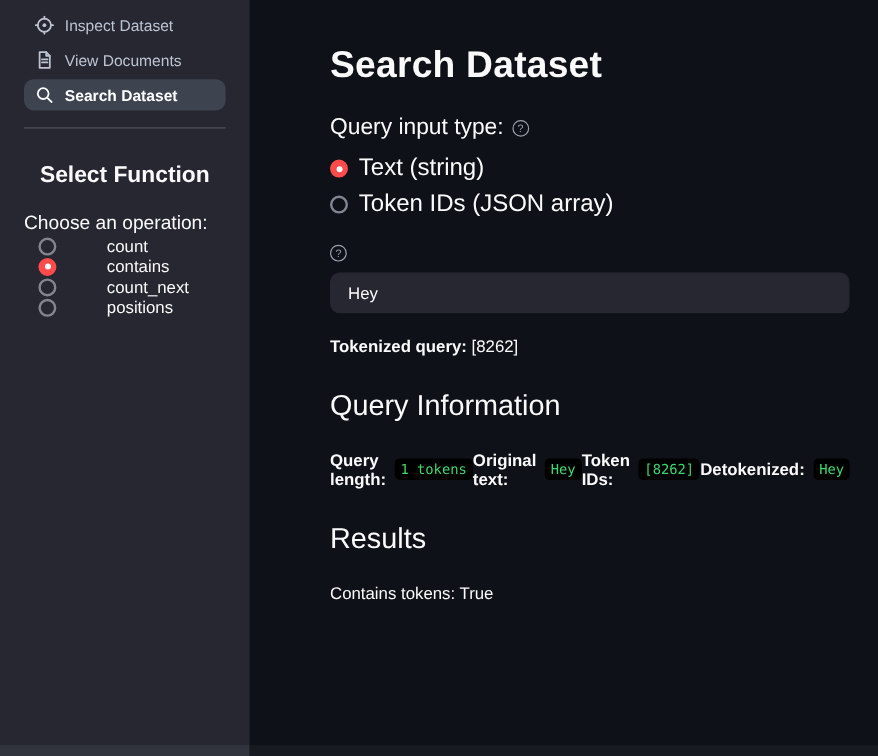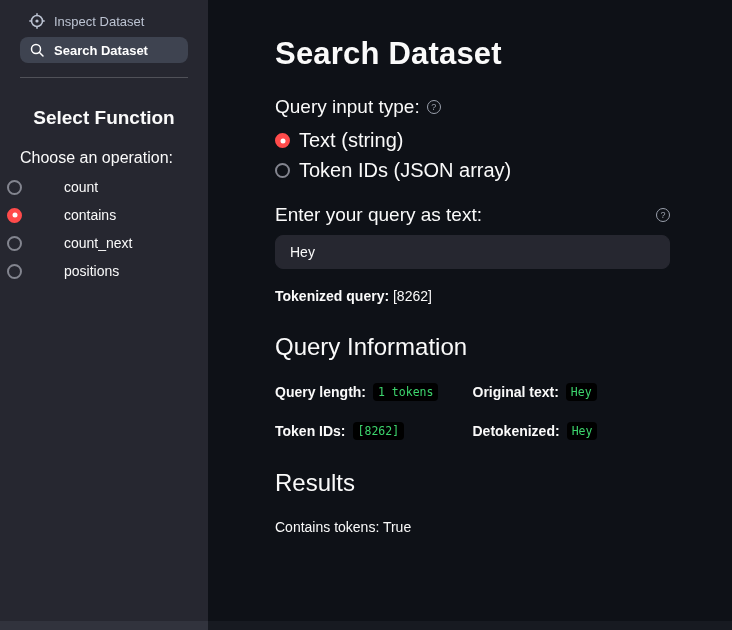--- a/index.html
+++ b/index.html
@@ -31,21 +31,21 @@
   .nav-item.active .nicon svg { stroke: #ffffff; }
   .nicon svg { stroke: #bcc3d2; fill: none; stroke-width: 1.5; stroke-linecap: round; stroke-linejoin: round; }
   .sb-divider { border: none; border-top: 1px solid rgba(250,250,250,0.2); margin: 14px 20px 0 20px; }
   .sb-title { font-size: 19px; font-weight: 700; color: #fafafa; padding: 0 20px; margin-top: 29px; text-align: center; }
   .sb-sub { font-size: 16px; color: #fafafa; padding: 0 20px; margin-top: 20px; }
 
   .radio-row {
     display: flex; align-items: center; gap: 9px;
     font-size: 14px; color: #fafafa; cursor: pointer;
   }
-  .sidebar .radio-row { padding: 0 7px; margin-top: 12px; gap: 42px; }
+  .sidebar .radio-row { padding: 0 32px; margin-top: 1px; gap: 42px; }
   .radio-dot {
     width: 15px; height: 15px; border-radius: 50%;
     border: 2px solid #83858f; flex: none; position: relative;
   }
   .radio-row.checked .radio-dot { border-color: #ff4b4b; background: #ff4b4b; }
   .radio-row.checked .radio-dot::after {
     content: ""; position: absolute; left: 50%; top: 50%;
     width: 5px; height: 5px; border-radius: 50%;
     background: #fdfdfd; transform: translate(-50%,-50%);
   }
@@ -72,21 +72,21 @@
     color: #fafafa; font-size: 14px; font-family: "Liberation Sans", sans-serif;
     padding: 0 14px; outline: none;
   }
 
   .inline-line { font-size: 14px; margin-top: 19px; }
   .inline-line .b { font-weight: 700; }
 
   .section-title { font-size: 24px; font-weight: 400; margin-top: 29px; }
 
   .info-grid {
-    display: grid; grid-template-columns: 1fr 1fr;
+    display: grid; grid-template-columns: 1fr 1fr 1fr 1fr;
     row-gap: 21px; margin-top: 22px; font-size: 14px;
   }
   .info-item { display: flex; align-items: center; gap: 7px; }
   .info-item .b { font-weight: 700; }
   .code-chip {
     font-family: "DejaVu Sans Mono", monospace;
     font-size: 11.5px;
     color: #3dd56d;
     background: #000000;
     border-radius: 4px;
@@ -113,20 +113,31 @@
               <circle cx="8" cy="8" r="5.5"></circle>
               <circle cx="8" cy="8" r="1.6" fill="#bcc3d2" stroke="none"></circle>
               <line x1="8" y1="0.8" x2="8" y2="2.6"></line>
               <line x1="8" y1="13.4" x2="8" y2="15.2"></line>
               <line x1="0.8" y1="8" x2="2.6" y2="8"></line>
               <line x1="13.4" y1="8" x2="15.2" y2="8"></line>
             </svg>
         </span>
         <span>Inspect Dataset</span>
       </div>
+      <div class="nav-item">
+        <span class="nicon">
+          <svg viewBox="0 0 16 16" width="16" height="16">
+              <path d="M4 1.5h5.5L12.5 4.5v10H4z"></path>
+              <path d="M9.5 1.5v3h3"></path>
+              <line x1="6" y1="7.5" x2="10.5" y2="7.5"></line>
+              <line x1="6" y1="10" x2="10.5" y2="10"></line>
+            </svg>
+        </span>
+        <span>View Documents</span>
+      </div>
       <div class="nav-item active">
         <span class="nicon">
           <svg viewBox="0 0 16 16" width="16" height="16">
               <circle cx="7" cy="7" r="4.5"></circle>
               <line x1="10.5" y1="10.5" x2="14" y2="14"></line>
             </svg>
         </span>
         <span>Search Dataset</span>
       </div>
     </nav>
@@ -165,21 +176,20 @@
     <div class="radio-row checked">
       <span class="radio-dot"></span>
       <span>Text (string)</span>
     </div>
     <div class="radio-row">
       <span class="radio-dot"></span>
       <span>Token IDs (JSON array)</span>
     </div>
 
     <div class="label-row spread">
-      <span>Enter your query as text:</span>
       <span class="help-icon"></span>
     </div>
 
     <input class="text-input" type="text" value="Hey" style="">
 
     <div class="inline-line">
       <span class="b">Tokenized query:</span>
       <span>[8262]</span>
     </div>
 

